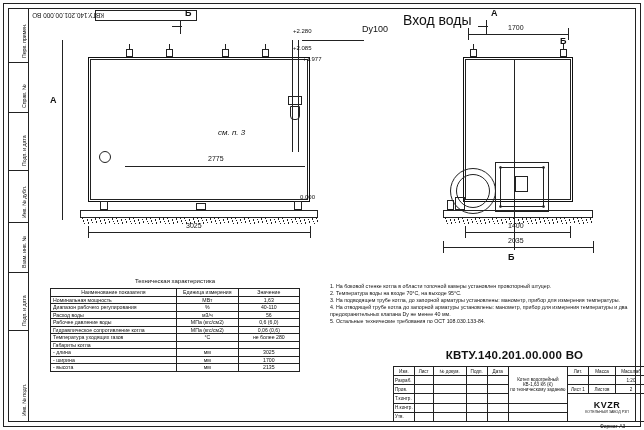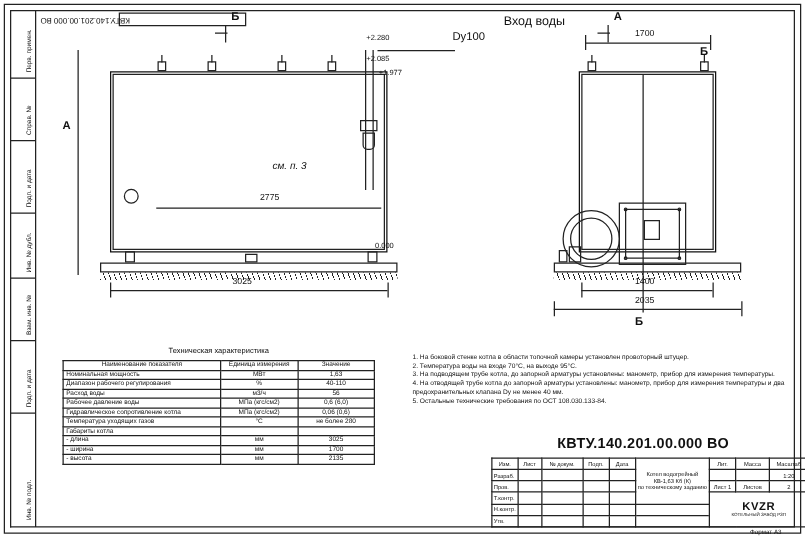--- a/index.html
+++ b/index.html
@@ -81,21 +81,21 @@
   <div class="vline" style="left:129px;top:44px;width:1px;height:6px;"></div>
   <div class="vline" style="left:169px;top:44px;width:1px;height:6px;"></div>
   <div class="vline" style="left:225px;top:44px;width:1px;height:6px;"></div>
   <div class="vline" style="left:265px;top:44px;width:1px;height:6px;"></div>
 
   <div class="vline" style="left:292px;top:40px;width:1.4px;height:112px;"></div>
   <div class="vline" style="left:298px;top:40px;width:1.4px;height:112px;"></div>
   <div class="rect" style="left:288px;top:96px;width:14px;height:9px;"></div>
   <div class="rect" style="left:290px;top:106px;width:10px;height:14px;border-radius:0 0 4px 4px;"></div>
 
-  <div class="txt" style="left:362px;top:12px;font-size:10px;padding-left:41px;">Вход воды</div>
+  <div class="txt" style="left:362px;top:12px;font-size:14px;padding-left:41px;">Вход воды</div>
   <div class="txt" style="left:362px;top:24px;font-size:9px;">Dy100</div>
   <div class="hline" style="left:302px;top:40px;width:62px;height:1px;"></div>
 
   <div class="dim" style="left:293px;top:28px;">+2.280</div>
   <div class="dim" style="left:293px;top:45px;">+2.085</div>
   <div class="dim" style="left:303px;top:56px;">+1.977</div>
   <div class="dim" style="left:300px;top:194px;">0.000</div>
 
   <div class="rect" style="left:80px;top:210px;width:238px;height:8px;"></div>
   <div class="hatch" style="left:80px;top:218px;width:238px;"></div>

